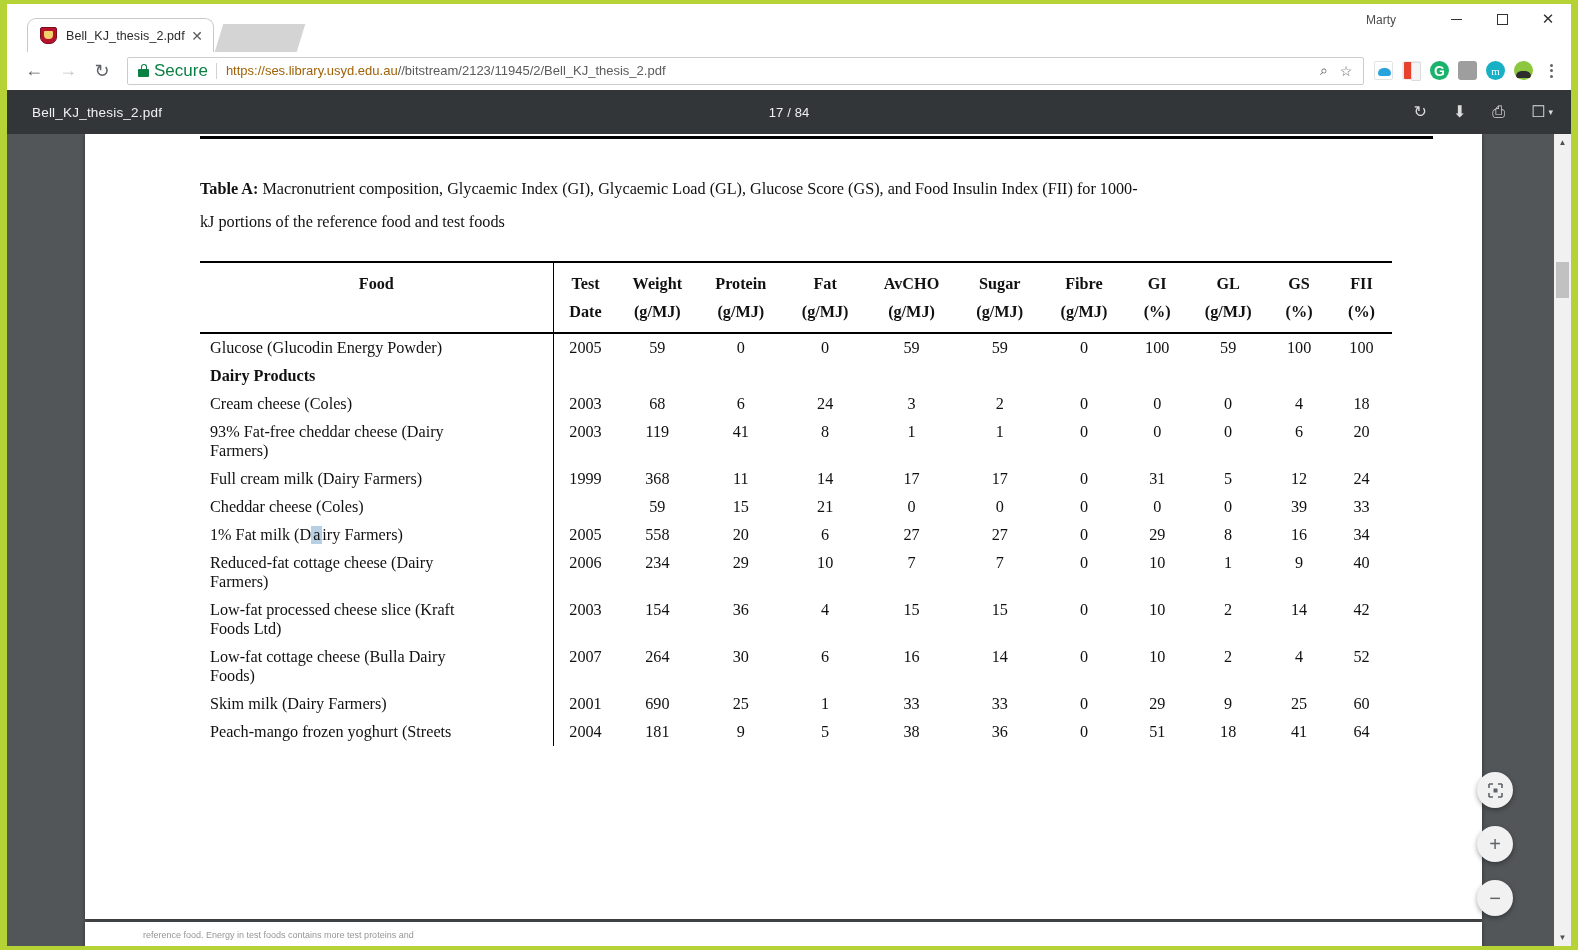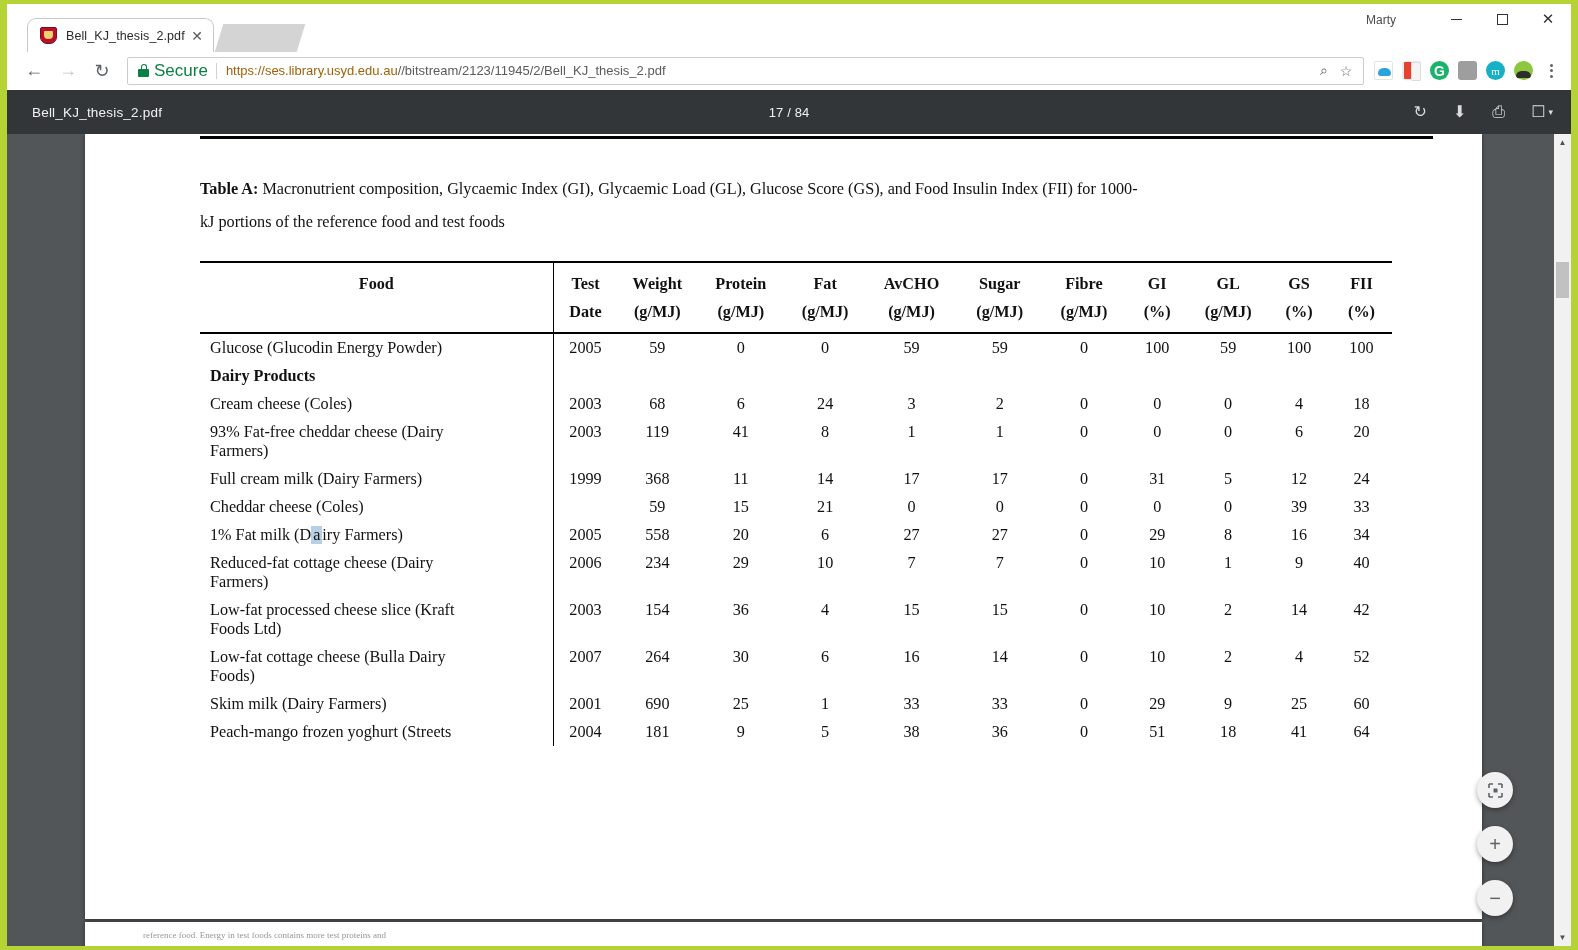--- a/index.html
+++ b/index.html
@@ -189,21 +189,21 @@
     left: 78px; top: 788px;
     width: 1397px;
     height: 60px;
     background: #ffffff;
     box-shadow: 0 1px 4px rgba(0,0,0,0.45);
     overflow: hidden;
   }
   #next-page-text {
     position: absolute;
     left: 58px; top: 8px;
-    font-family: Liberation Serif, serif;
+    font-family: Liberation Sans, sans-serif;
     font-size: 9px; color: #3a3a3a;
     opacity: 0.55;
     white-space: nowrap;
   }
 
   
   #doc {
     position: relative;
     font-family: "Liberation Serif", serif;
     color: #000;

